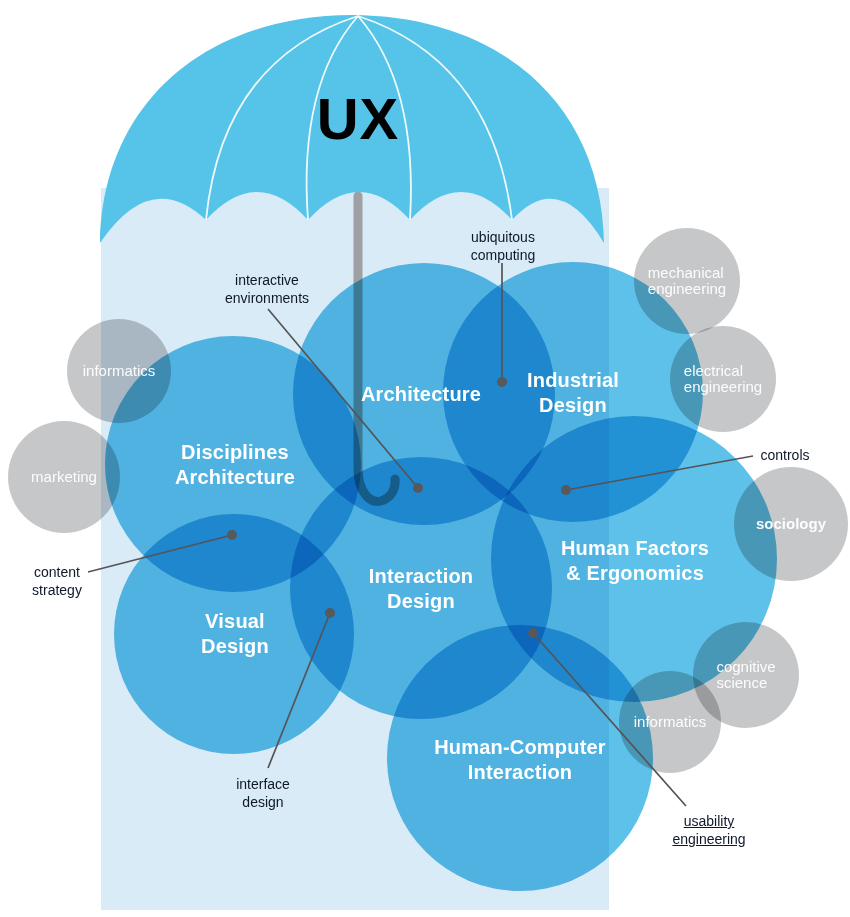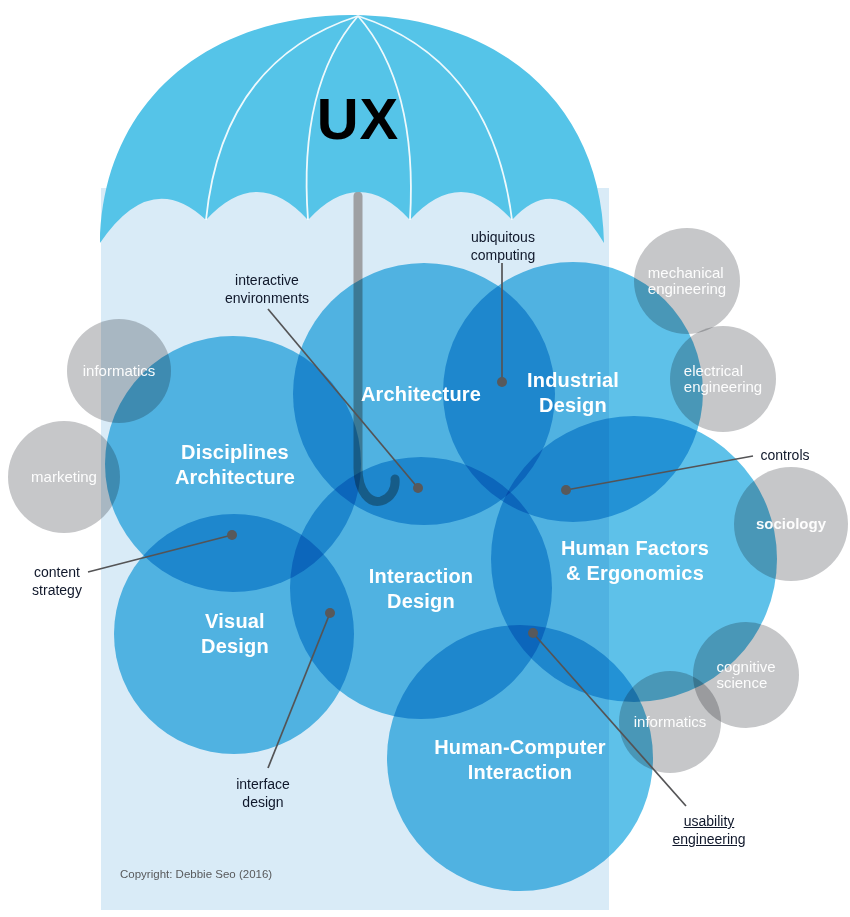--- a/index.html
+++ b/index.html
@@ -178,14 +178,13 @@
       <div>interface</div>
       <div>design</div>
     </div>
     <div class="ann-label" style="left: 709px; top: 830px; text-decoration: underline;">
       <div>usability</div>
       <div>engineering</div>
     </div>
   </div>
 
 <div id="footer">
-  <div>Copyright: Debbie Seo (2016)</div>
 </div>
 
 </body></html>

